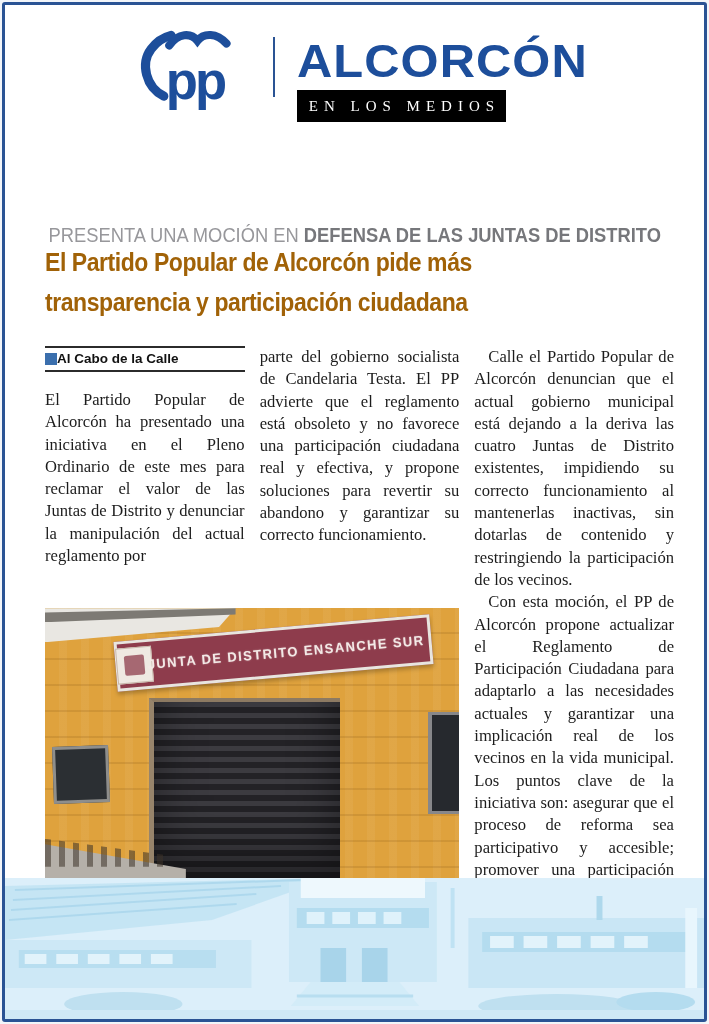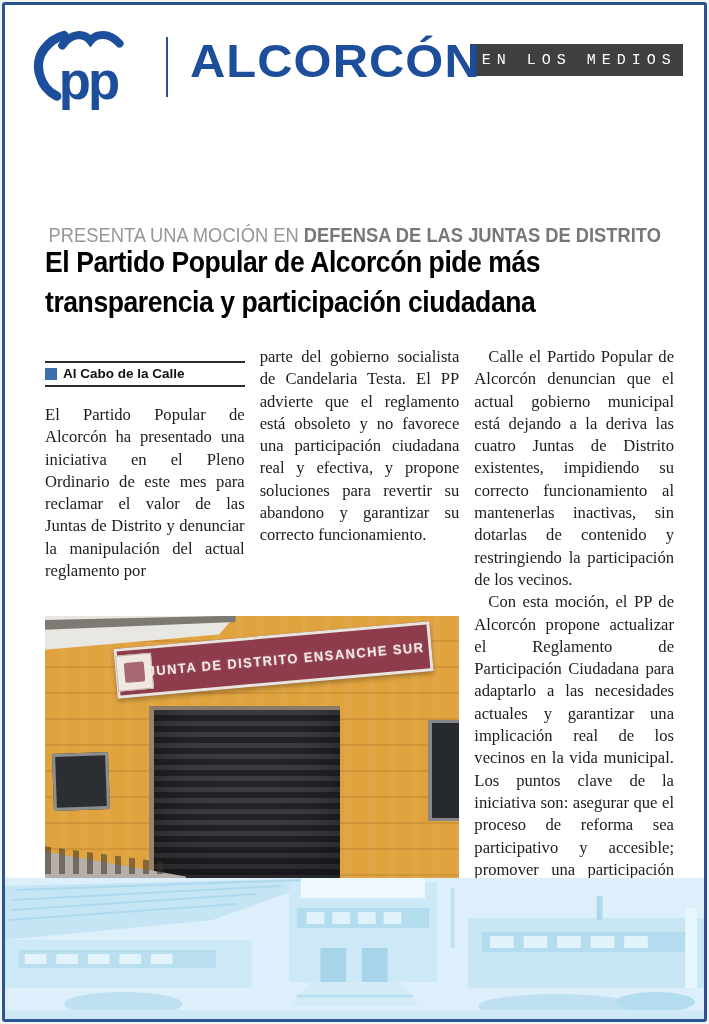--- a/index.html
+++ b/index.html
@@ -9,55 +9,55 @@
   }
   .page-frame{
     position:absolute;inset:2px;background:#ffffff;
     border:3px solid #2a5394;border-radius:3px;overflow:hidden;padding-left:35px;
   }
 
   
   .header{position:absolute;top:24px;left:0;right:0;display:flex;justify-content:center;align-items:flex-start;gap:22px;}
   .logo-wrap{width:118px;height:86px;flex:0 0 auto;}
   .header-divider{width:2px;height:60px;background:#2a5394;margin-top:8px;}
-  .brand-block{display:flex;flex-direction:row;align-items:center;}
+  .brand-block{display:flex;flex-direction:column;align-items:flex-start;}
   .brand-title{
     font-size:47px;font-weight:bold;color:#1d4e9b;letter-spacing:1px;
     line-height:1.0;margin-top:8px;transform:scaleX(1.04);transform-origin:left center;
   }
   .badge{
-    margin-top:6px;background:#404040;color:#ffffff;
-    font-family:Liberation Mono, monospace;
+    margin-top:6px;background:#000000;color:#ffffff;
+    font-family:Liberation Serif, serif;
     font-size:15px;letter-spacing:6px;padding:8px 6px 7px 12px;
   }
 
   
   .kicker{
     position:absolute;top:219px;left:0;right:0;text-align:center;
     font-size:19.5px;color:#97979b;white-space:nowrap;
   }
   .kicker-inner{display:inline-block;transform:scaleX(0.94);transform-origin:center;}
   .kicker-bold{font-weight:bold;color:#76777b;}
   .headline{
-    position:absolute;top:237px;left:40px;right:30px;color:#000000;
-    font-weight:bold;font-size:30px;line-height:40px;letter-spacing:-0.5px;
+    position:absolute;top:237px;left:40px;right:30px;color:#a16207;
+    font-weight:bold;font-size:26px;line-height:40px;letter-spacing:-0.5px;
   }
   .headline-line{white-space:nowrap;transform:scaleX(0.885);transform-origin:left center;}
 
   
   .article{
     position:absolute;top:341px;left:40px;width:629px;
     display:grid;grid-template-columns:1fr 1fr 1fr;column-gap:15px;
   }
   .cell-a,.cell-b{min-height:198px;}
   .cell-c{grid-column:3;grid-row:1 / span 2;}
   .cell-d{grid-column:1 / span 2;grid-row:2;}
   .byline{
     border-top:2px solid #2b2b2b;border-bottom:2px solid #2b2b2b;
-    padding:3px 0 4px;display:flex;align-items:center;gap:6px;margin-top:15px;
+    padding:3px 0 4px;display:flex;align-items:center;
   }
   .byline-square{width:12px;height:12px;background:#3b6fad;flex:0 0 auto;}
   .byline-label{font-weight:bold;font-size:13.5px;color:#111;}
   .body-text{
     font-family:"Liberation Serif",serif;font-size:16.6px;line-height:22.3px;
     color:#1c1c1c;text-align:justify;margin:0;
   }
   .cell-a .body-text{margin-top:17px;}
   .indented{text-indent:14px;}
 

